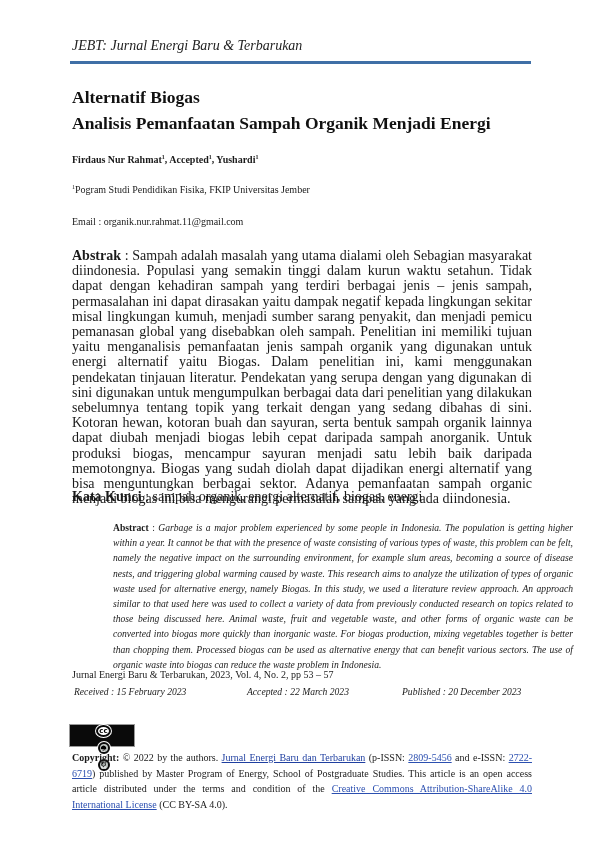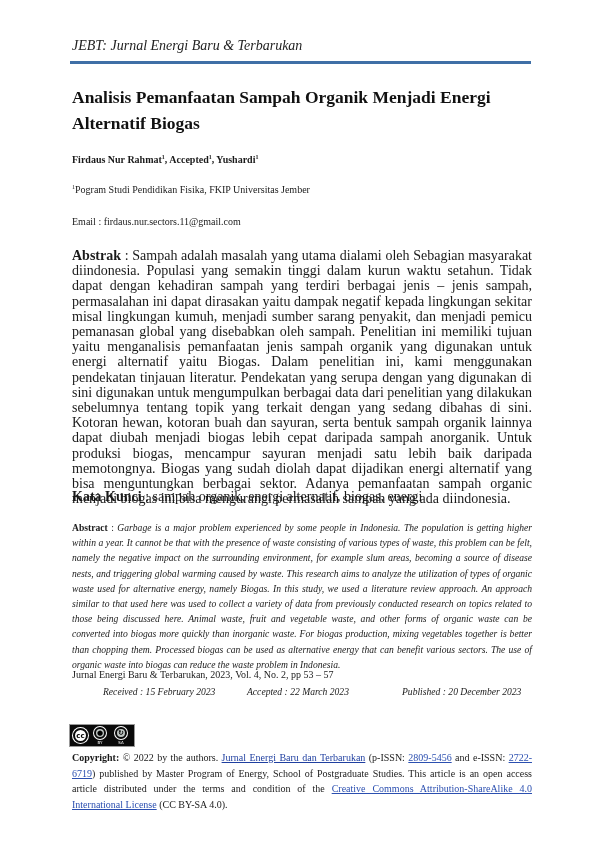--- a/index.html
+++ b/index.html
@@ -24,30 +24,30 @@
   .authors sup { font-size: 6px; }
   .affil { position: absolute; top: 184px; left: 0; font-size: 10px; }
   .affil sup { font-size: 6px; }
   .email { position: absolute; top: 216px; left: 0; font-size: 10px; }
   .para {
     position: absolute; left: 0; width: 460px; font-size: 14px; line-height: 15.2px;
     text-align: justify;
   }
   .abstrak { top: 248px; }
   .keywords { top: 489px; }
-  .abstract-en { top: 520px; font-size: 9.6px; line-height: 15.2px; }
+  .abstract-en { top: 520px; font-size: 9.6px; line-height: 15.2px; margin-left: 41px; }
   .abstract-en .body { font-style: italic; }
   .lbl { font-weight: bold; font-style: normal; }
   .citation { position: absolute; top: 669px; left: 0; font-size: 10px; text-align: center; }
   .dates { position: absolute; top: 686px; left: 0; width: 460px; font-size: 9.6px; font-style: italic; }
   .dates span { position: absolute; white-space: nowrap; }
   .cc-badge {
     position: absolute; top: 724px; left: -3px; width: 66px; height: 23px;
     background: #0a0a0a; border: 1px solid #999; box-sizing: border-box;
-    display: flex; align-items: center; padding-left: 3px; gap: 3px;
+    display: flex; align-items: center; padding-left: 3px; gap: 3px; flex-direction: column;
   }
   .cc-circ {
     width: 15px; height: 15px; border-radius: 50%; background: #fff; border: 2px solid #0a0a0a;
     box-shadow: 0 0 0 1px #fff; display: flex; align-items: center; justify-content: center;
     font-family: "DejaVu Sans", sans-serif; font-weight: bold; font-size: 7px; color: #000; box-sizing: border-box;
   }
   .cc-small { width: 12px; height: 12px; font-size: 7px; background:#bfc6c3; }
   .cc-lbl { position:absolute; bottom:1px; font-family:"DejaVu Sans",sans-serif; font-size:4px; color:#fff; }
   .copyright {
     position: absolute; top: 750px; left: 0; width: 460px; font-size: 10px; line-height: 15.5px;
@@ -57,44 +57,44 @@
   .copyright a.bold { font-weight: normal; color: #1f3fa0; }
 </style>
 </head>
 <body>
 
 <div class="page">
   <div class="running-head">JEBT: Jurnal Energi Baru &amp; Terbarukan</div>
   <div class="head-rule"></div>
 
   <div class="title">
+    <div>Alternatif Biogas</div>
     <div>Analisis Pemanfaatan Sampah Organik Menjadi Energi</div>
-    <div>Alternatif Biogas</div>
   </div>
 
   <div class="authors">
     <span>Firdaus Nur Rahmat</span><sup>1</sup>,
     <span>Accepted</span><sup>1</sup>,
     <span>Yushardi</span><sup>1</sup>
   </div>
 
   <div class="affil"><sup>1</sup><span>Pogram Studi Pendidikan Fisika, FKIP Universitas Jember</span></div>
 
-  <div class="email">Email : firdaus.nur.sectors.11@gmail.com</div>
+  <div class="email">Email : organik.nur.rahmat.11@gmail.com</div>
 
   <div class="para abstrak"><span class="lbl">Abstrak</span><span> : Sampah adalah masalah yang utama dialami oleh Sebagian masyarakat diindonesia. Populasi yang semakin tinggi dalam kurun waktu setahun. Tidak dapat dengan kehadiran sampah yang terdiri berbagai jenis – jenis sampah, permasalahan ini dapat dirasakan yaitu dampak negatif kepada lingkungan sekitar misal lingkungan kumuh,  menjadi sumber sarang penyakit, dan menjadi pemicu pemanasan global yang disebabkan oleh sampah. Penelitian ini memiliki tujuan yaitu menganalisis pemanfaatan jenis sampah organik yang digunakan untuk energi alternatif yaitu Biogas. Dalam penelitian ini, kami menggunakan pendekatan tinjauan literatur. Pendekatan yang serupa dengan yang digunakan di sini digunakan untuk mengumpulkan berbagai data dari penelitian yang dilakukan sebelumnya tentang topik yang terkait dengan yang sedang dibahas di sini. Kotoran hewan, kotoran buah dan sayuran, serta bentuk sampah organik lainnya dapat diubah menjadi biogas lebih cepat daripada sampah anorganik. Untuk produksi biogas, mencampur sayuran menjadi satu lebih baik daripada memotongnya. Biogas yang sudah diolah dapat dijadikan energi alternatif yang bisa menguntungkan berbagai sektor. Adanya pemanfaatan sampah organic menjadi biogas ini bisa mengurangi permasalah sampah yang ada diindonesia.</span></div>
 
   <div class="para keywords"><span class="lbl">Kata Kunci</span><span> : sampah organik, energi alternatif, biogas, energi</span></div>
 
   <div class="para abstract-en"><span class="lbl">Abstract</span><span> : </span><span class="body">Garbage is a major problem experienced by some people in Indonesia. The population is getting higher within a year. It cannot be that with the presence of waste consisting of various types of waste, this problem can be felt, namely the negative impact on the surrounding environment, for example slum areas, becoming a source of disease nests, and triggering global warming caused by waste. This research aims to analyze the utilization of types of organic waste used for alternative energy, namely Biogas. In this study, we used a literature review approach. An approach similar to that used here was used to collect a variety of data from previously conducted research on topics related to those being discussed here. Animal waste, fruit and vegetable waste, and other forms of organic waste can be converted into biogas more quickly than inorganic waste. For biogas production, mixing vegetables together is better than chopping them. Processed biogas can be used as alternative energy that can benefit various sectors. The use of organic waste into biogas can reduce the waste problem in Indonesia.</span></div>
 
   <div class="citation">Jurnal Energi Baru &amp; Terbarukan, 2023, Vol. 4, No. 2, pp 53 – 57</div>
 
   <div class="dates">
-    <span style="left:31px;">Received : 15 February 2023</span>
+    <span style="left:2px;">Received : 15 February 2023</span>
     <span style="left:175px;">Accepted : 22 March 2023</span>
     <span style="left:330px;">Published : 20 December 2023</span>
   </div>
 
   <div class="cc-badge">
     <div class="cc-circ">cc</div>
     <div style="position:relative;width:18px;height:21px;display:flex;justify-content:center;padding-top:2px;box-sizing:border-box;">
       <div class="cc-circ cc-small">●</div>
       <div class="cc-lbl">BY</div>
     </div>

